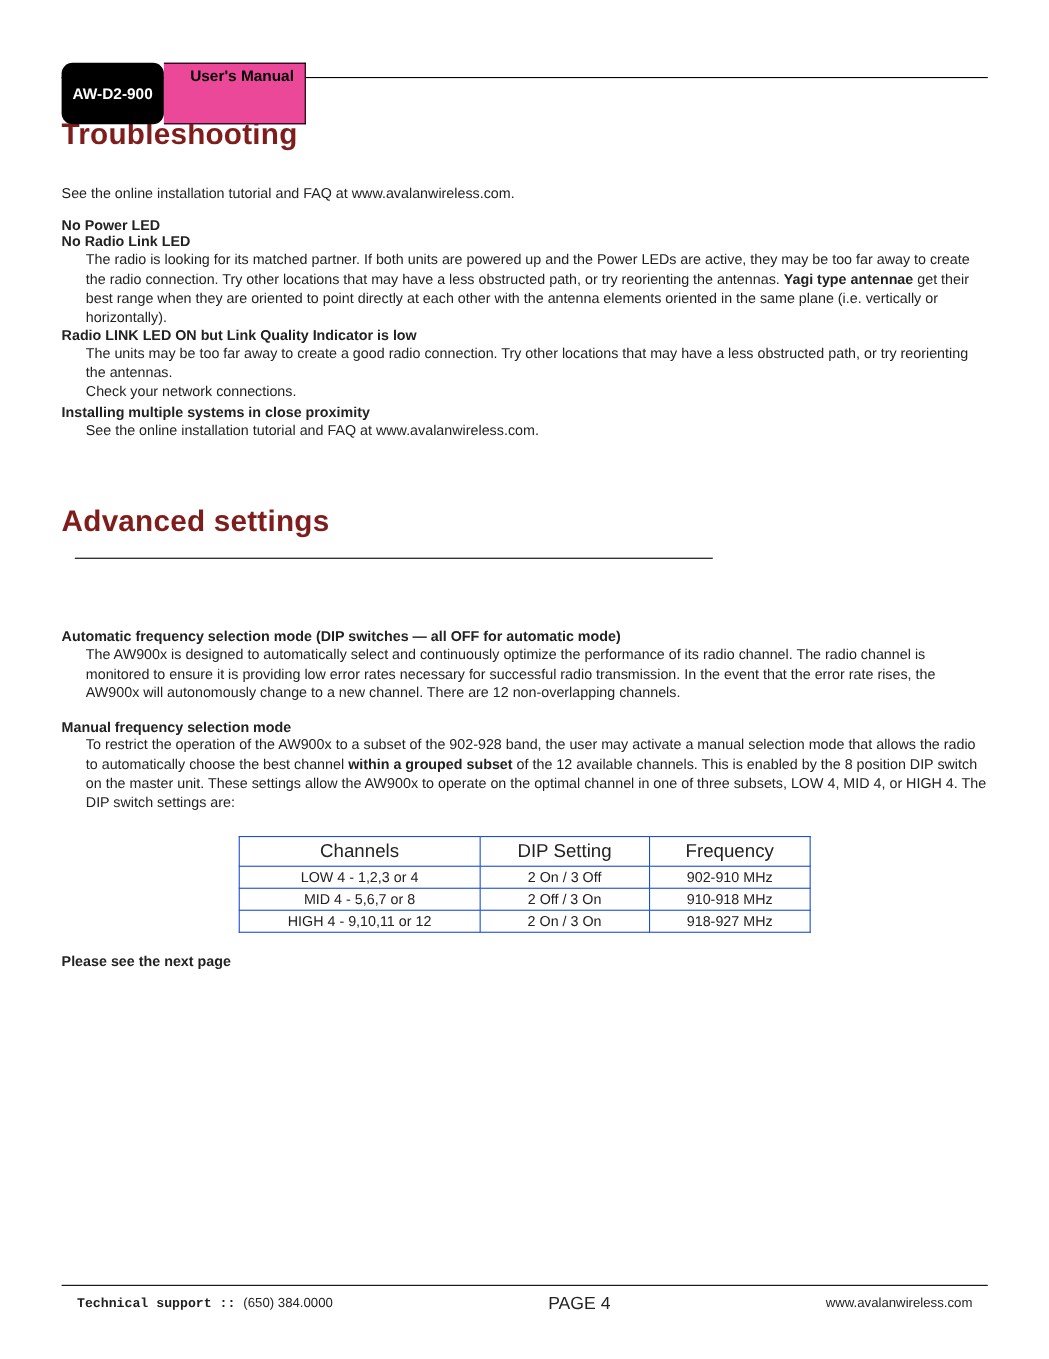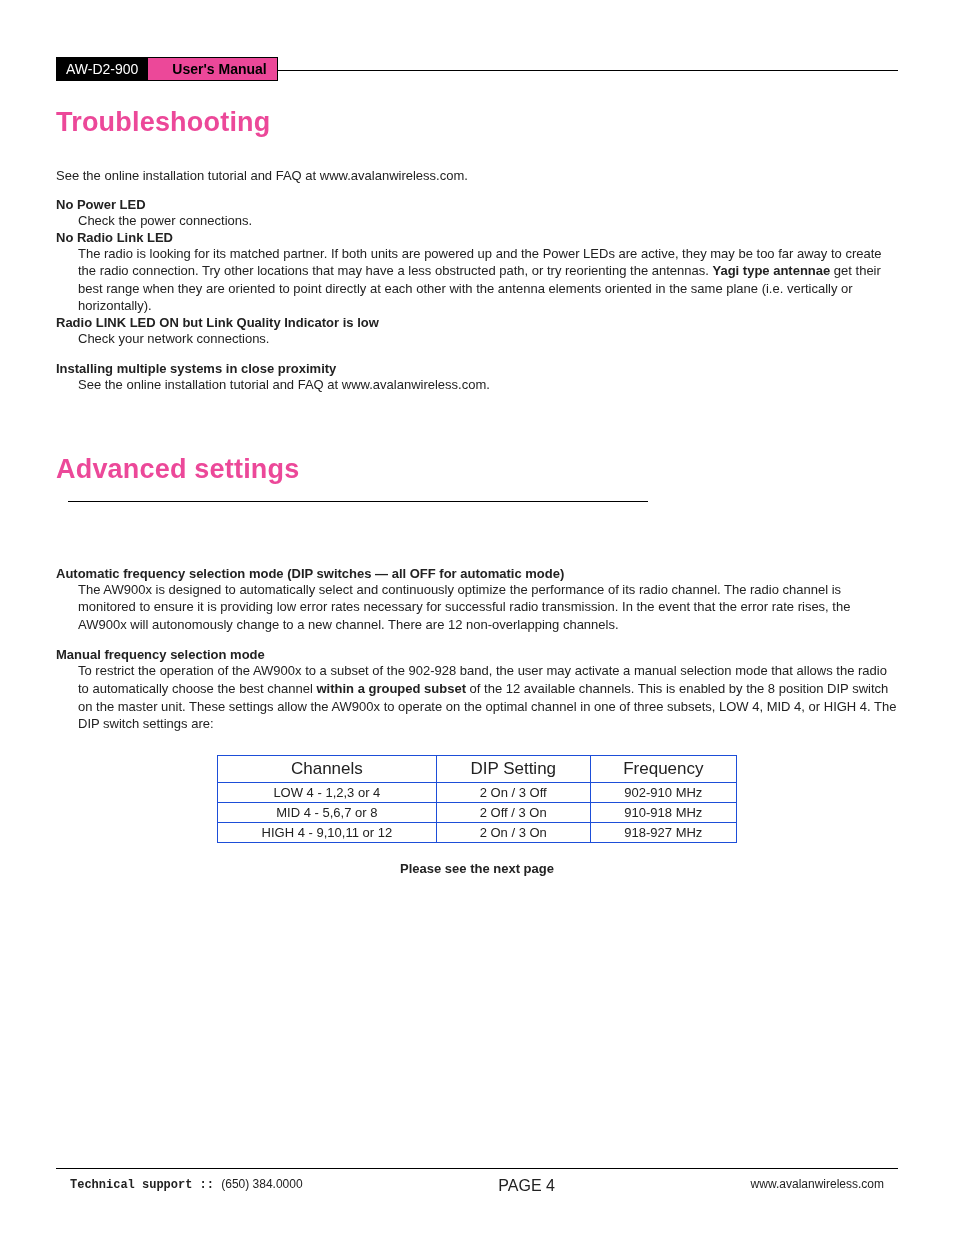--- a/index.html
+++ b/index.html
@@ -25,37 +25,38 @@
   .header-box {
     position: absolute;
     top: -14px;
     left: 0;
     display: inline-flex;
     line-height: 1;
   }
   .header-model {
     background: #000;
     color: #fff;
-    font-weight: normal;
-    padding: 5px 10px;
+    font-weight: bold;
+    padding: 21px 10px;
     font-size: 14px;
+    border-radius: 10px;
   }
   .header-title {
     background: #ec4899;
     color: #000;
     font-weight: bold;
     padding: 4px 10px 4px 24px;
     border: 1px solid #000;
     border-left: none;
     font-size: 14px;
   }
   h1.section {
     font-family: Arial, Helvetica, sans-serif;
     font-weight: 900;
-    color: #ec4899;
+    color: #7f1d1d;
     font-size: 27px;
     margin: 36px 0 20px 0;
     letter-spacing: 0.2px;
   }
   h1.section .rule {
     display: inline-block;
     vertical-align: middle;
     border-top: 1px solid #000;
     margin-left: 12px;
   }
@@ -92,21 +93,21 @@
     font-size: 13px;
     text-align: center;
   }
   table.freq th {
     font-family: Verdana, sans-serif;
     font-size: 17px;
     font-weight: 400;
     padding: 3px 10px;
   }
   .next-page {
-    text-align: center;
+    text-align: left;
     font-weight: bold;
     margin-top: 18px;
     font-size: 13px;
   }
   .footer {
     position: absolute;
     left: 56px;
     right: 56px;
     bottom: 40px;
   }
@@ -143,33 +144,33 @@
 
   <h1 class="section">
     <span>Troubleshooting</span>
   </h1>
 
   <div class="intro">See the online installation tutorial and FAQ at www.avalanwireless.com.</div>
 
   <div id="ts-items">
       <div class="item">
         <div class="hd">No Power LED</div>
-        <div class="bd"><span>Check the power connections.</span></div>
       </div>
       <div class="item">
         <div class="hd">No Radio Link LED</div>
         <div class="bd"><span>The radio is looking for its matched partner. If both units are powered up and the Power LEDs are active, they may be too far away to create the radio connection. Try other locations that may have a less obstructed path, or try reorienting the antennas. </span><span class="emph">Yagi type antennae</span><span> get their best range when they are oriented to point directly at each other with the antenna elements oriented in the same plane (i.e. vertically or horizontally).</span></div>
       </div>
       <div class="item">
         <div class="hd">Radio LINK LED ON but Link Quality Indicator is low</div>
+        <div class="bd"><span>The units may be too far away to create a good radio connection. Try other locations that may have a less obstructed path, or try reorienting the antennas.</span></div>
       </div>
       <div class="item">
         <div class="bd"><span>Check your network connections.</span></div>
       </div>
-      <div class="item" style="margin-top: 14px;">
+      <div class="item" style="margin-top: 2px;">
         <div class="hd">Installing multiple systems in close proximity</div>
         <div class="bd"><span>See the online installation tutorial and FAQ at www.avalanwireless.com.</span></div>
       </div>
     </div>
 
   <h1 class="section" style="margin-top:60px;">
     <span>Advanced settings</span>
     <span class="rule" style="width:580px;"></span>
   </h1>
 

